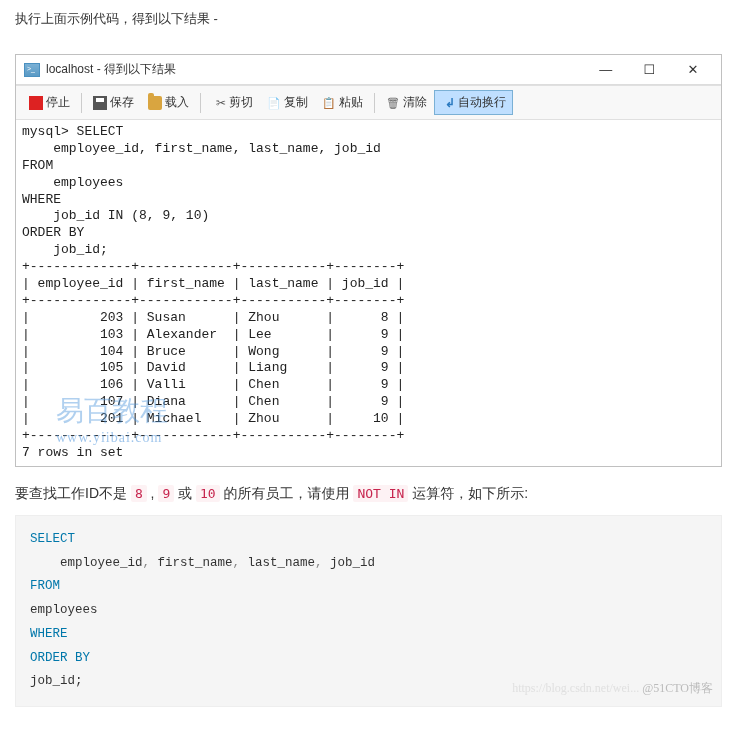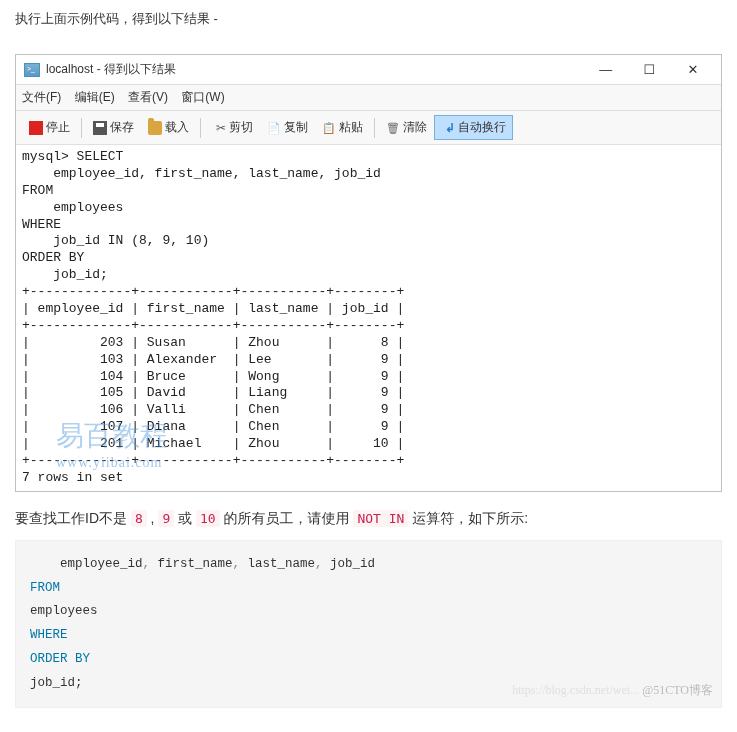--- a/index.html
+++ b/index.html
@@ -50,26 +50,20 @@
 
 <div class="window">
   <div class="titlebar">
     <div class="title-icon"></div>
     <div class="title-text">localhost - 得到以下结果</div>
     <div class="win-btns">
       <span>—</span>
       <span>☐</span>
       <span>✕</span>
     </div>
-  </div>
-  <div class="menubar">
-    <span>文件(F)</span>
-    <span>编辑(E)</span>
-    <span>查看(V)</span>
-    <span>窗口(W)</span>
   </div>
   <div class="toolbar">
     <div class="tbtn">
         <span class="ic ic-stop"></span>
         <span>停止</span>
       </div>
     <div class="sep"></div>
     <div class="tbtn">
         <span class="ic ic-save"></span>
         <span>保存</span>
@@ -127,20 +121,21 @@
       <div class="wm2">www.yiibai.com</div>
     </div>
   </div>
 </div>
 
 <div class="text-below">
   <span>要查找工作ID不是 </span><span class="code-inline">8</span><span> , </span><span class="code-inline">9</span><span> 或 </span><span class="code-inline">10</span><span> 的所有员工，请使用 </span><span class="code-inline">NOT IN</span><span> 运算符，如下所示:</span>
 </div>
 
 <div class="codeblock">
+<div><span class="kw">SELECT</span></div>
 <div><span>&nbsp;&nbsp;&nbsp;&nbsp;employee_id</span><span class="pun">,</span> first_name<span class="pun">,</span> last_name<span class="pun">,</span> job_id</div>
 <div><span class="kw">FROM</span></div>
 <div>    employees</div>
 <div><span class="kw">WHERE</span></div>
 <div><span class="kw">ORDER BY</span></div>
 <div>    job_id;</div>
 <div class="footer-wm"><span class="faint">https://blog.csdn.net/wei...</span> <span>@51CTO博客</span></div>
 </div>
 
 </body></html>

